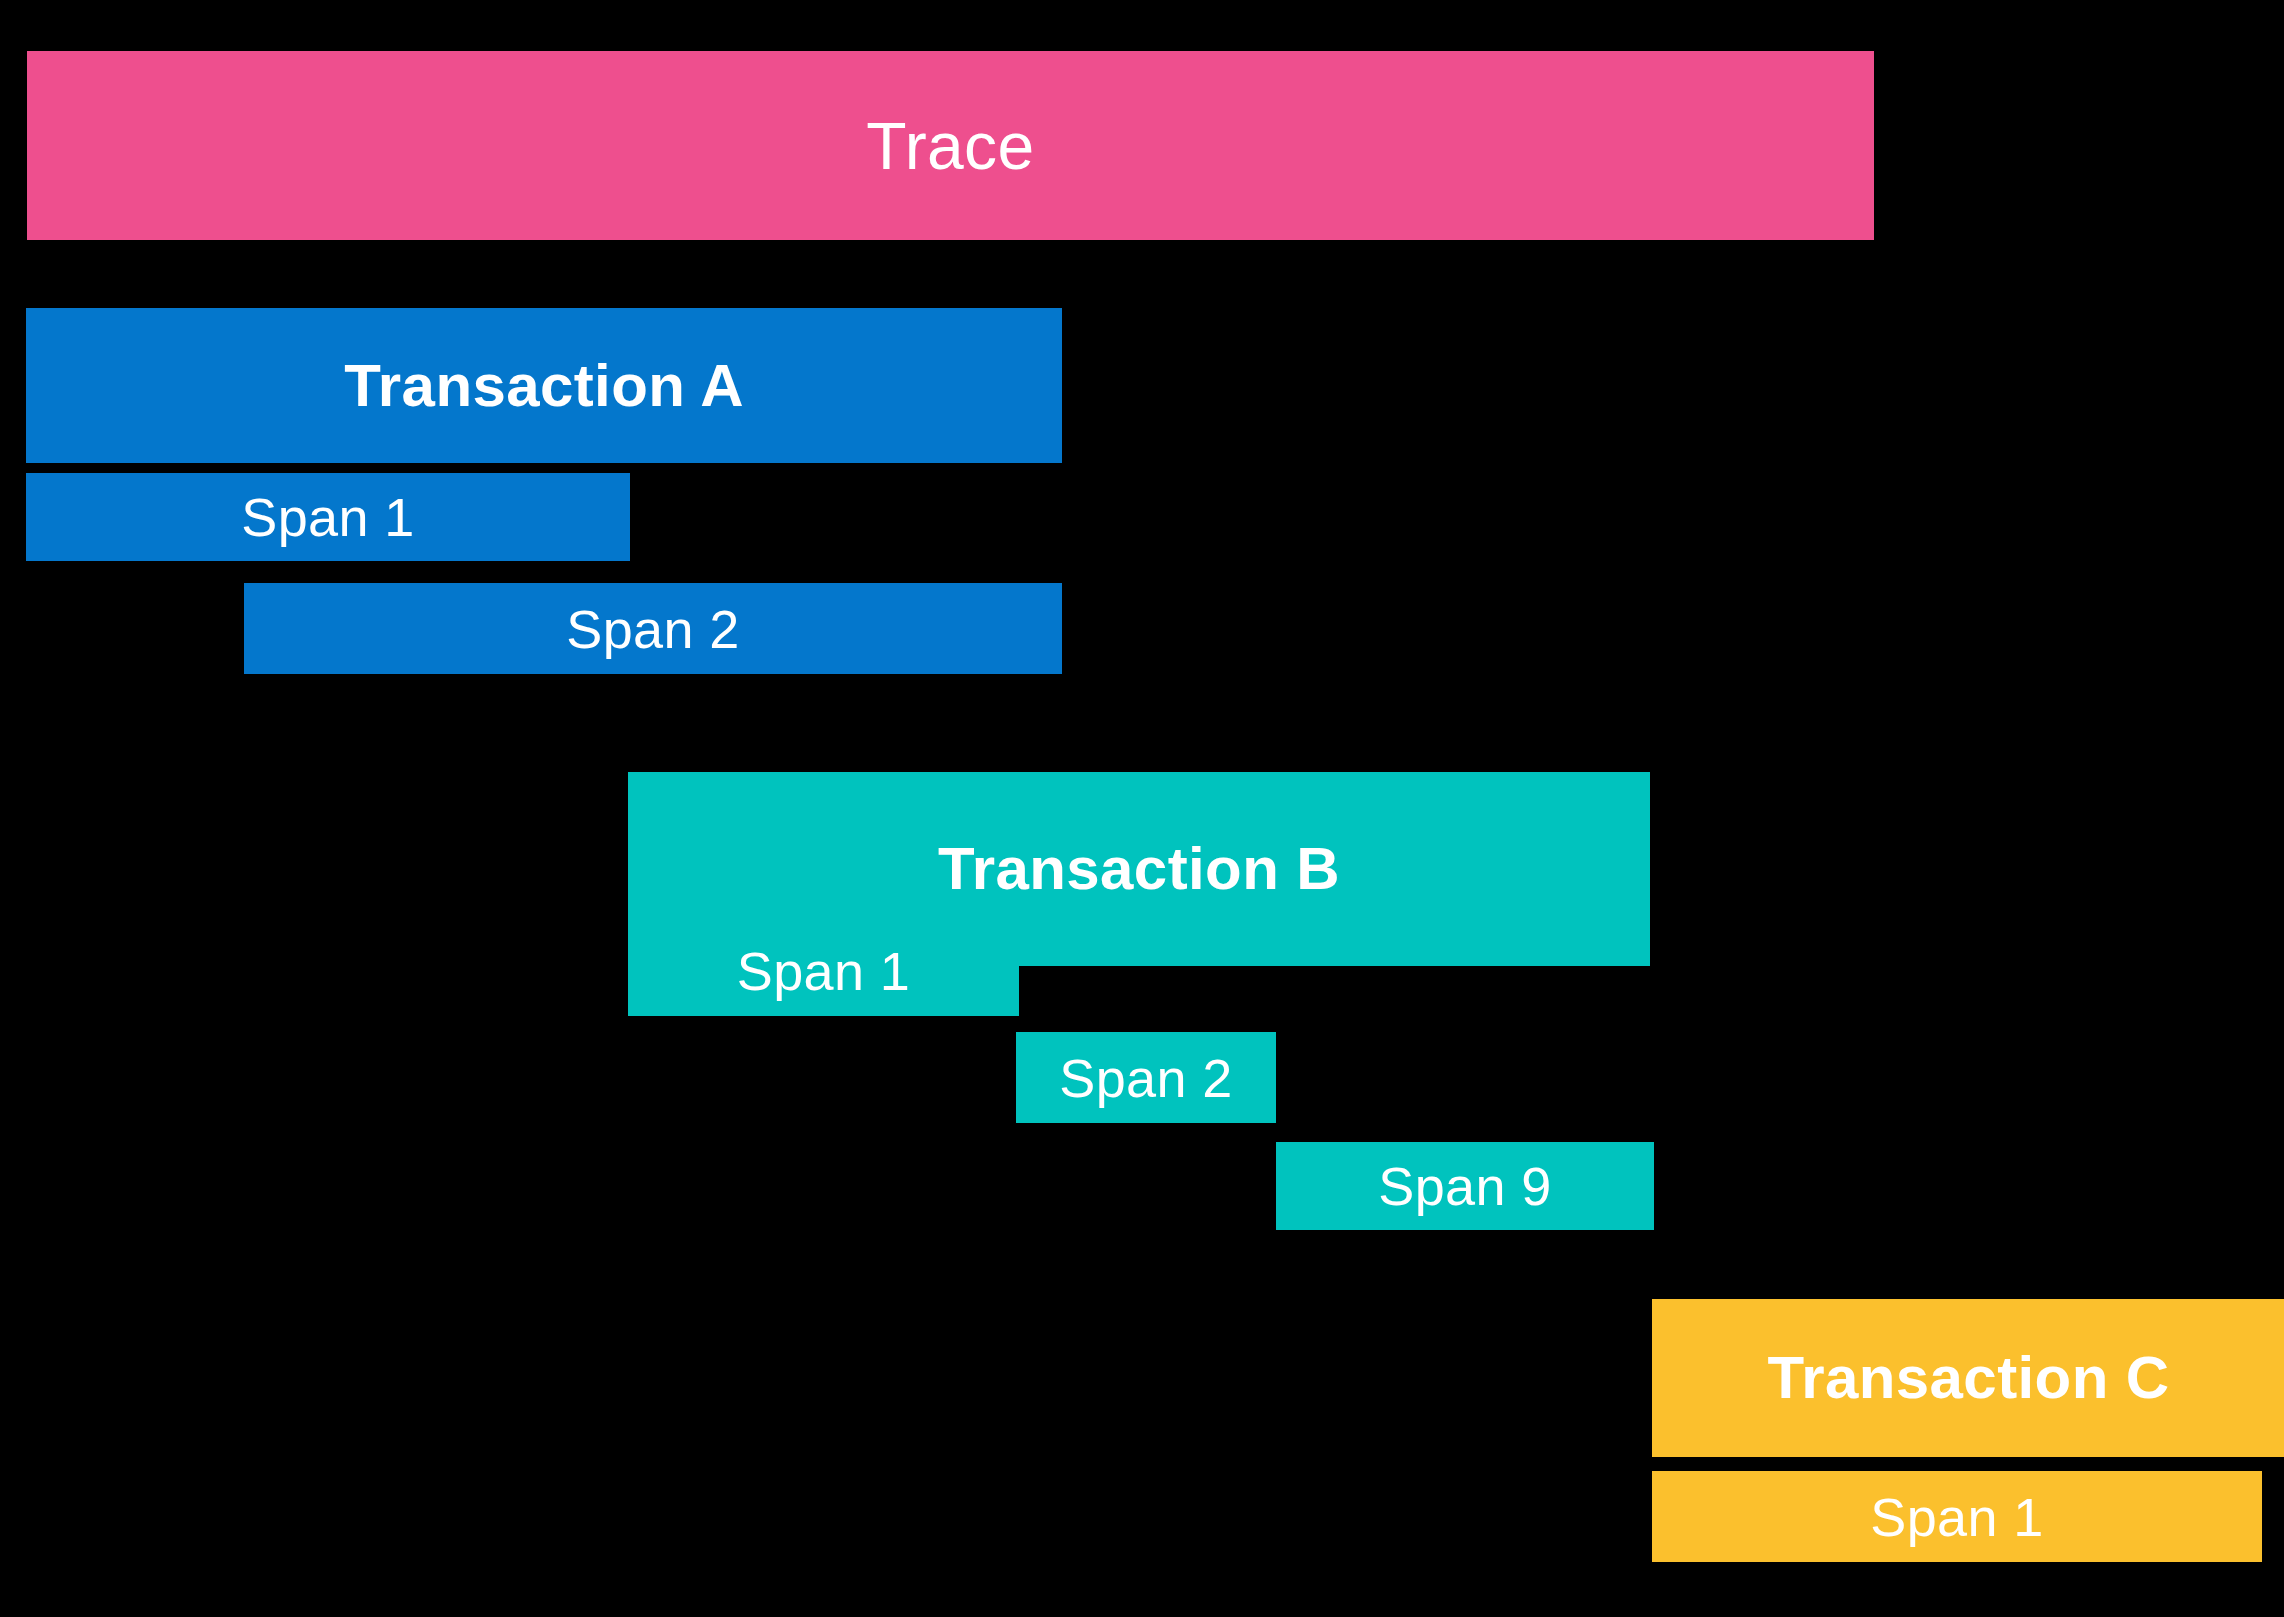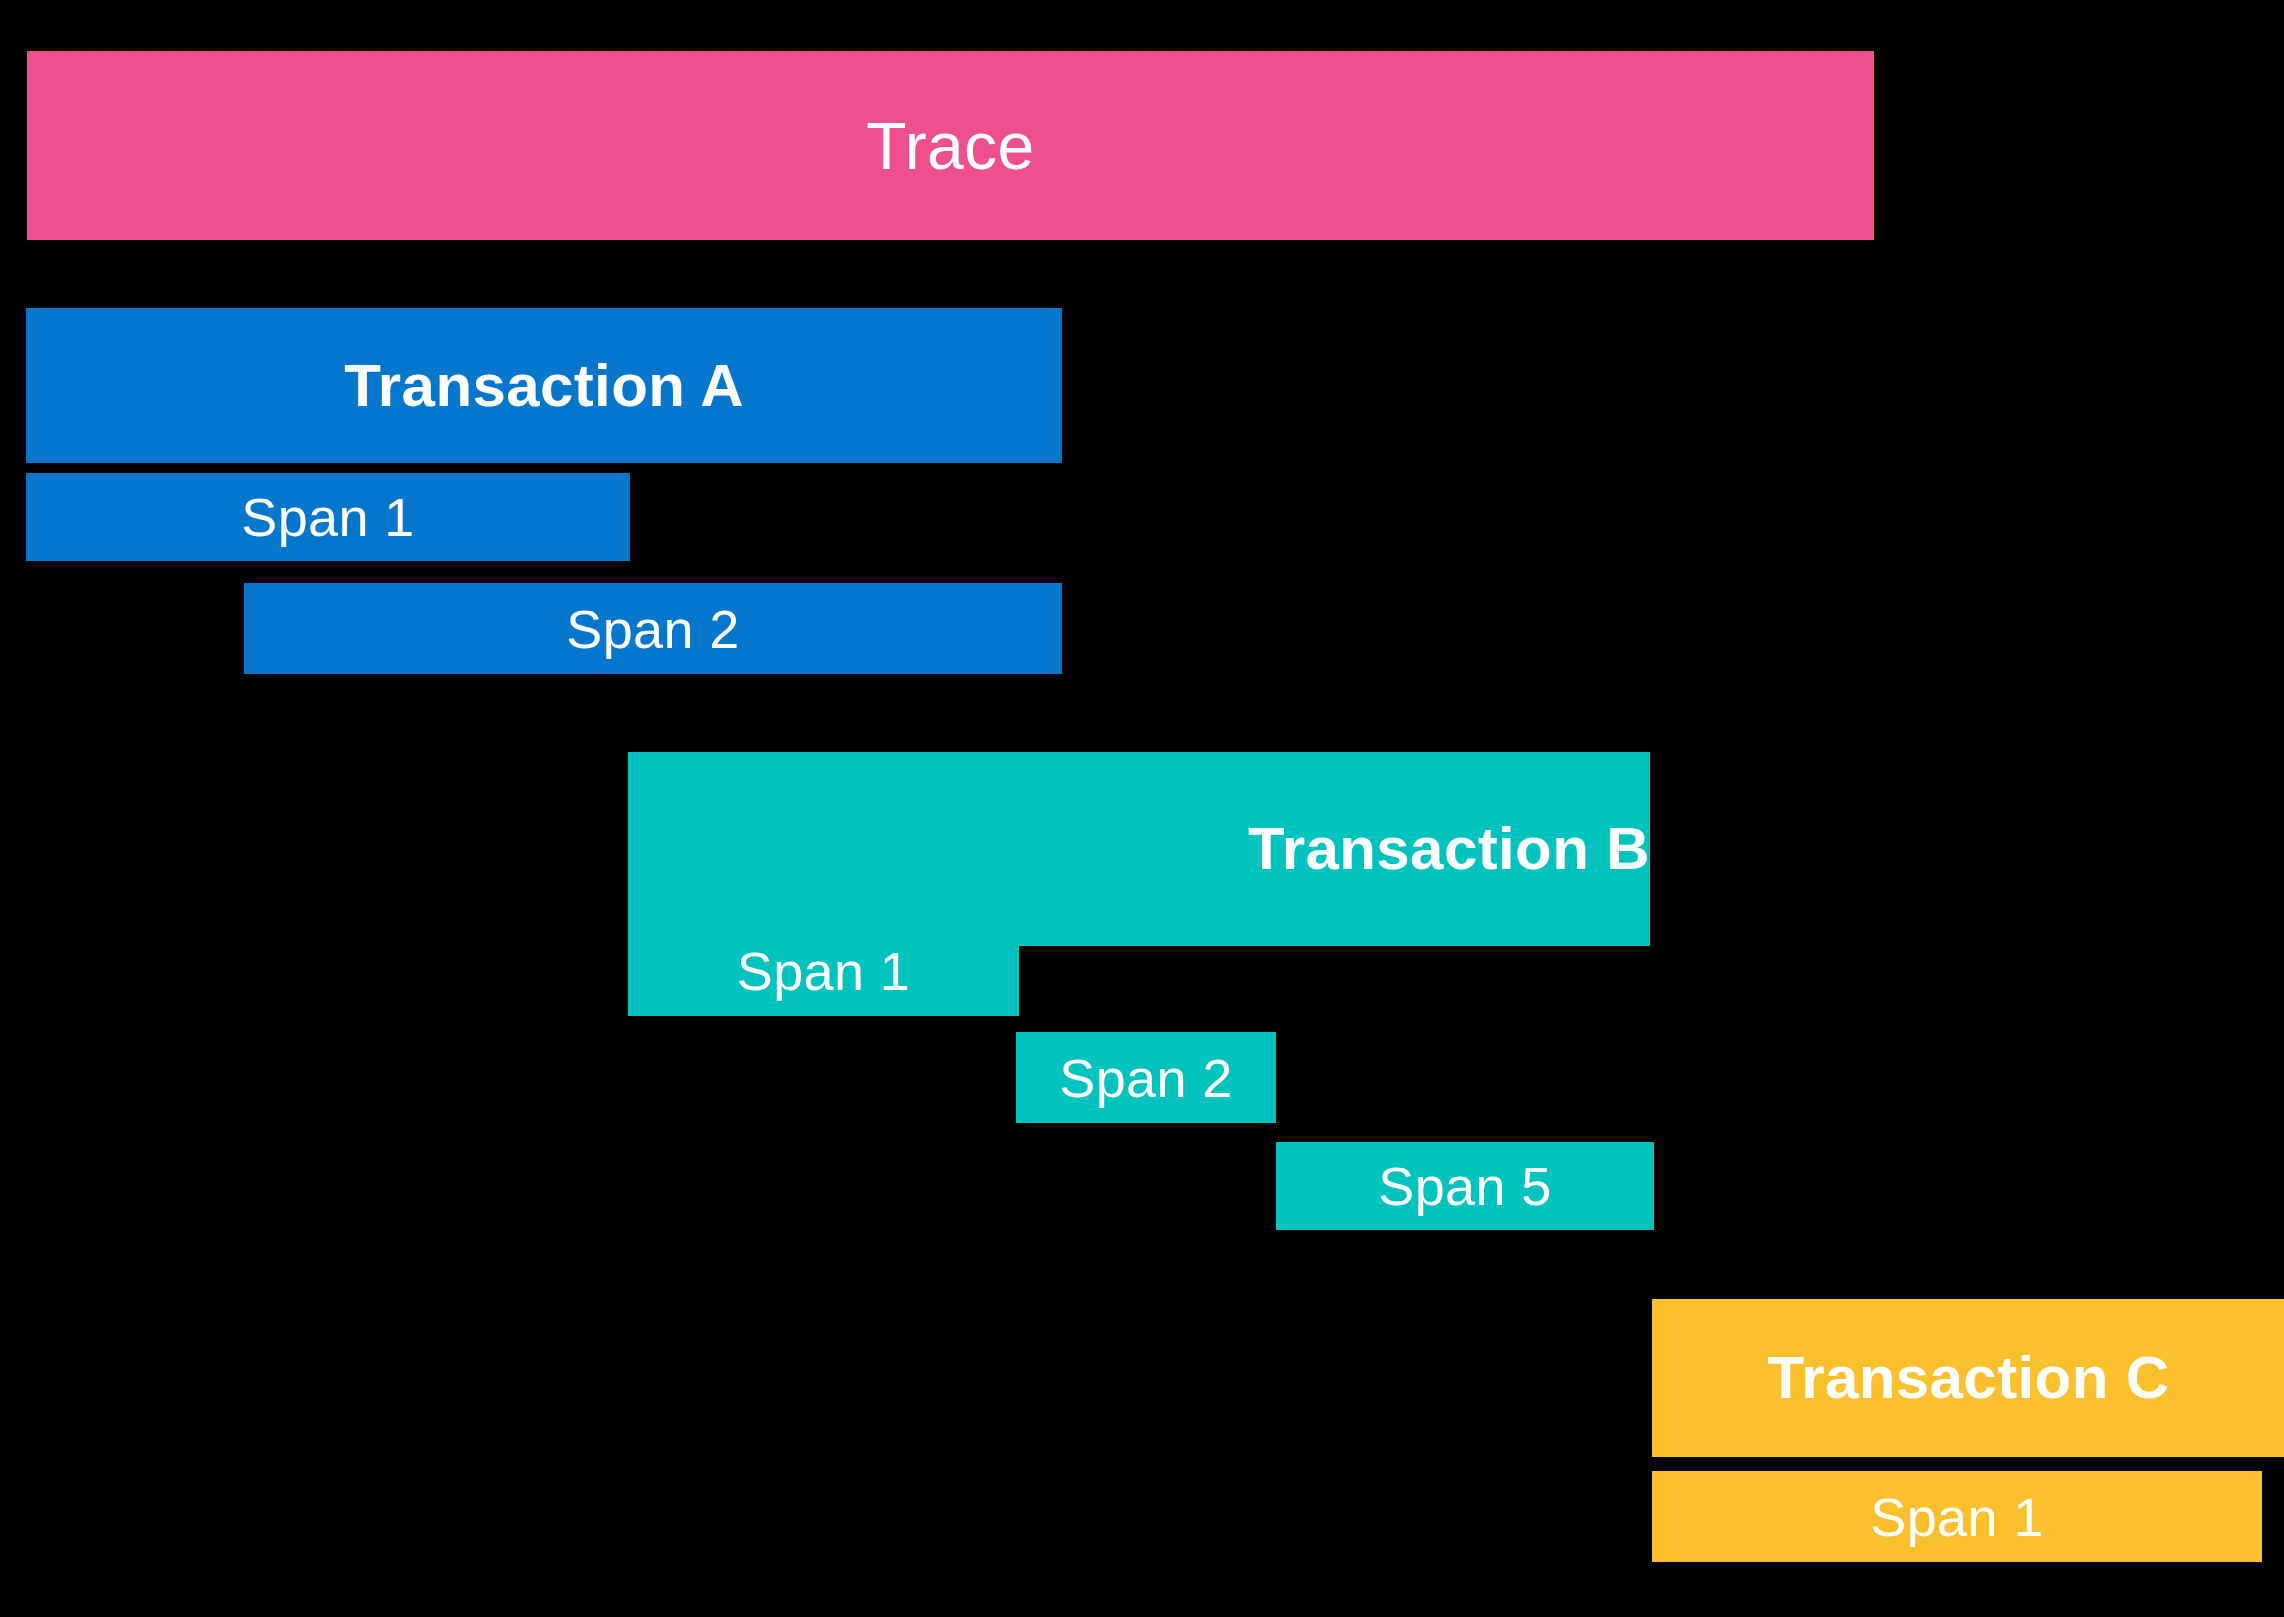--- a/index.html
+++ b/index.html
@@ -56,31 +56,31 @@
     </div>
     <div class="bar level-transaction" style="left: 26px; top: 308px; width: 1036px; height: 155px; background: rgb(4, 119, 204);">
       <span class="bar-label">Transaction A</span>
     </div>
     <div class="bar level-span" style="left: 26px; top: 473px; width: 604px; height: 88px; background: rgb(4, 119, 204);">
       <span class="bar-label">Span 1</span>
     </div>
     <div class="bar level-span" style="left: 244px; top: 583px; width: 818px; height: 91px; background: rgb(4, 119, 204);">
       <span class="bar-label">Span 2</span>
     </div>
-    <div class="bar level-transaction" style="left: 628px; top: 752px; width: 1022px; height: 194px; background: rgb(0, 195, 190); justify-content: flex-end;">
+    <div class="bar level-transaction" style="left: 628px; top: 772px; width: 1022px; height: 194px; background: rgb(0, 195, 190);">
       <span class="bar-label">Transaction B</span>
     </div>
     <div class="bar level-span" style="left: 628px; top: 925px; width: 391px; height: 91px; background: rgb(0, 195, 190);">
       <span class="bar-label">Span 1</span>
     </div>
     <div class="bar level-span" style="left: 1016px; top: 1032px; width: 260px; height: 91px; background: rgb(0, 195, 190);">
       <span class="bar-label">Span 2</span>
     </div>
     <div class="bar level-span" style="left: 1276px; top: 1142px; width: 378px; height: 88px; background: rgb(0, 195, 190);">
-      <span class="bar-label">Span 5</span>
+      <span class="bar-label">Span 9</span>
     </div>
     <div class="bar level-transaction" style="left: 1652px; top: 1299px; width: 633px; height: 158px; background: rgb(251, 192, 45);">
       <span class="bar-label">Transaction C</span>
     </div>
     <div class="bar level-span" style="left: 1652px; top: 1471px; width: 610px; height: 91px; background: rgb(251, 192, 45);">
       <span class="bar-label">Span 1</span>
     </div>
   </div>
 
 

